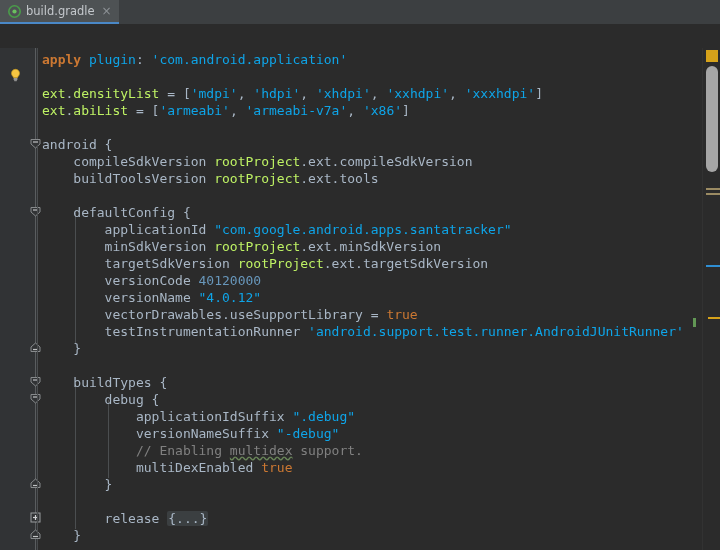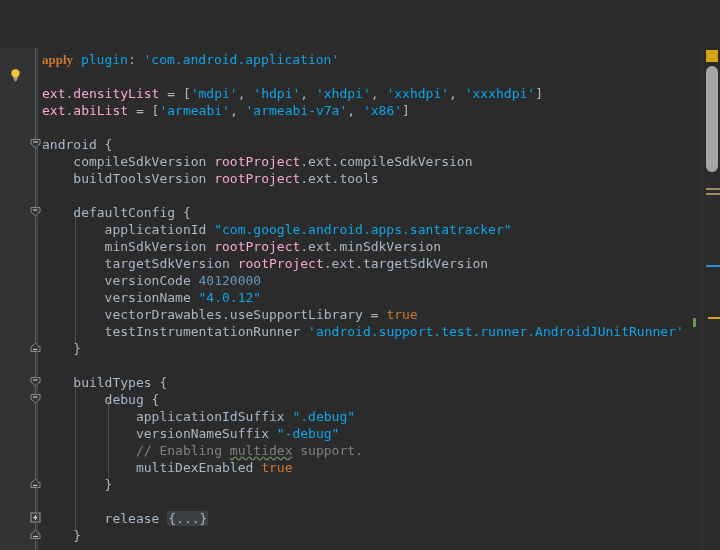--- a/index.html
+++ b/index.html
@@ -110,25 +110,25 @@
   }
   
   .indent-guide {
     position: absolute;
     width: 1px;
     background: #4b4e50;
   }
 
   
   .t-def     { color: #a9b7c6; }
-  .t-kw      { color: #cc7832; font-weight: bold; font-family: Liberation Serif, serif; }
+  .t-kw      { color: #cc7832; font-weight: bold; }
   .t-kwp     { color: #cc7832; margin-top: 24px; }
   .t-str     { color: #0ea5e9; }
   .t-num     { color: #6897bb; }
-  .t-prop    { color: #f9a8d4; }
+  .t-prop    { color: #bef264; }
   .t-cmt     { color: #808080; }
   .spell {
     text-decoration: underline wavy #6a8759;
     text-decoration-skip-ink: none;
   }
   .fold-ph {
     background: #3b3f41;
     color: #a9b7c6;
     border-radius: 2px;
     padding: 0 1px;
@@ -160,20 +160,30 @@
     position: absolute;
     right: 0;
     height: 2px;
   }
 </style>
 </head>
 <body>
 
 <div id="app">
 
+  <div class="tabbar">
+    <div class="tab">
+      <svg class="gradle-icon" viewBox="0 0 16 16">
+        <circle cx="8" cy="8" r="7" fill="none" stroke="#4a9c4a" stroke-width="2"></circle>
+        <circle cx="8" cy="8" r="2.6" fill="#6abf5f"></circle>
+      </svg>
+      <span class="tab-label">build.gradle</span>
+      <span class="tab-close">×</span>
+    </div>
+  </div>
 
 
   <div class="editor">
     <div class="gutter">
       <div class="fold-rail" style="top:0;height:502px;"></div>
       <div id="fold-markers">
           <div style="position: absolute; left: 30px; top: 86px; width: 11px; height: 11px;"><svg width="11" height="11" viewBox="0 0 11 11">
               <path d="M1 1.5 H10 V6 L5.5 10 L1 6 Z" fill="#313335" stroke="#888b8d" stroke-width="1"></path>
               <line x1="3" y1="4" x2="8" y2="4" stroke="#c0c2c4" stroke-width="1.2"></line>
             </svg></div>

